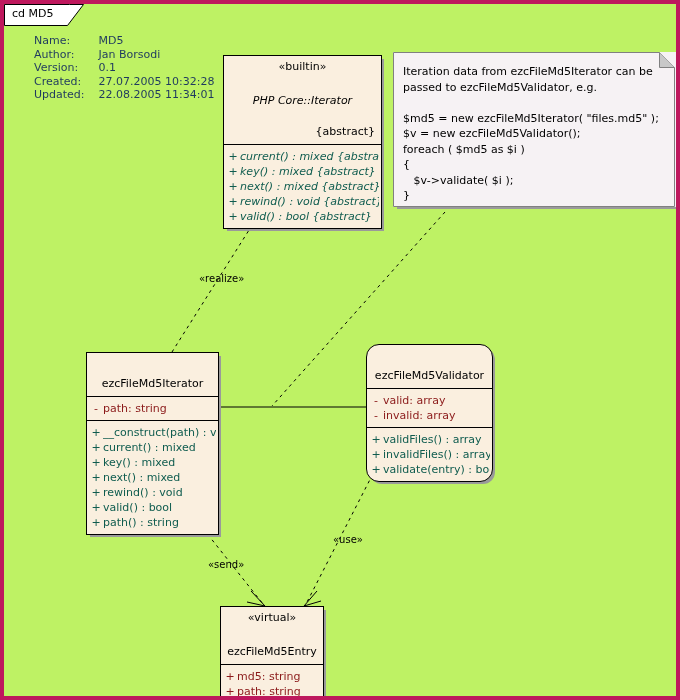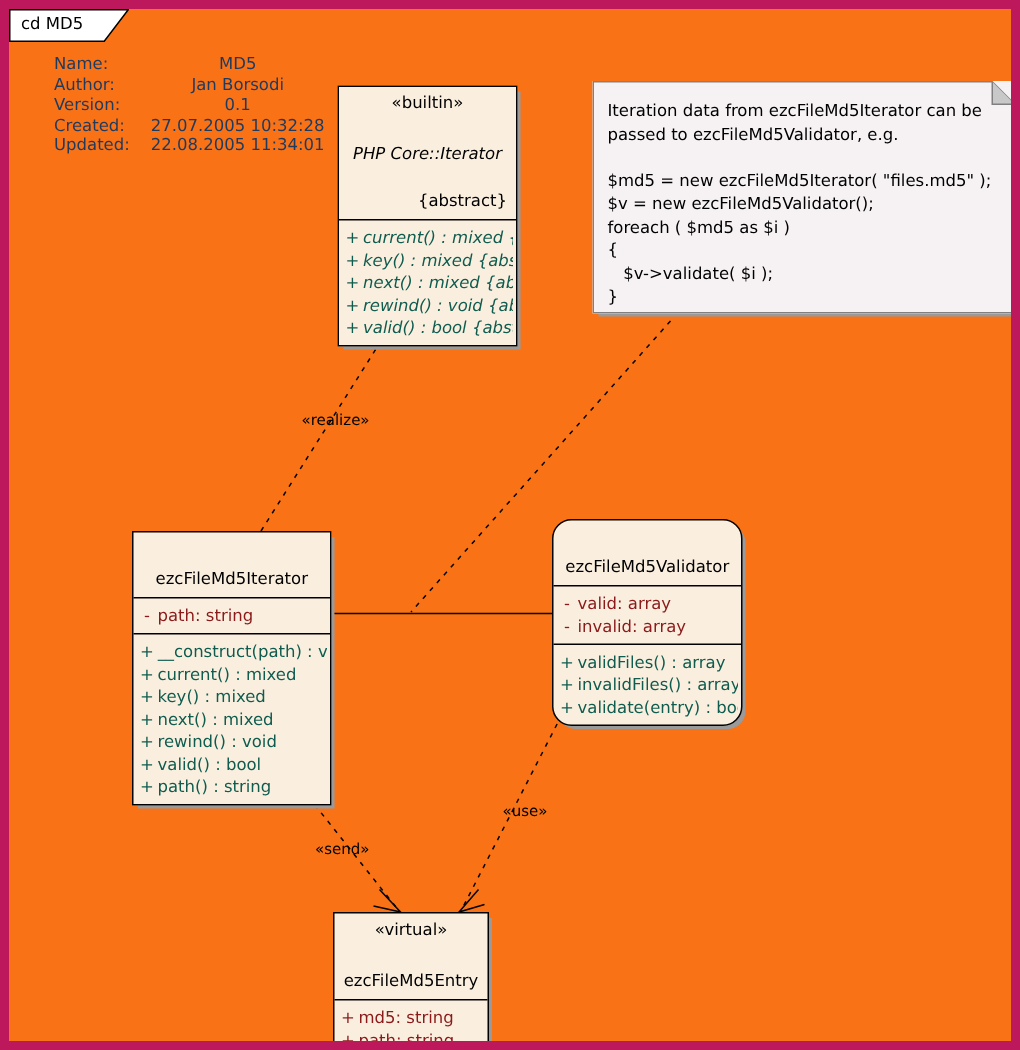--- a/index.html
+++ b/index.html
@@ -7,22 +7,22 @@
     padding: 0;
     background: #ffffff;
   }
   body {
     font-family: "DejaVu Sans", "Liberation Sans", sans-serif;
   }
   #canvas {
     position: relative;
     width: 680px;
     height: 700px;
-    background: #f97316;
-    border: 6px solid #be185d;
+    background: #bef264;
+    border: 4px solid #be185d;
     box-sizing: border-box;
     overflow: hidden;
   }
 
   
   .frame-tab {
     position: absolute;
     left: 0px;
     top: 0px;
     width: 78px;
@@ -46,21 +46,21 @@
     position: absolute;
     left: 30px;
     top: 30px;
     font-size: 11px;
     color: #1a2f4f;
     line-height: 13.6px;
   }
   .meta table { border-collapse: collapse; }
   .meta td { padding: 0; font-size: 11px; color: #1f3a5f; vertical-align: top; }
   .meta td.k { padding-right: 14px; white-space: nowrap; margin-left: 24px; }
-  .meta td.v { white-space: nowrap; text-align: center; }
+  .meta td.v { white-space: nowrap; }
 
   
   .uml-class {
     position: absolute;
     background: #faefdf;
     border: 1px solid #000000;
     box-sizing: border-box;
     box-shadow: 3px 3px 0 -1px #9a9a9a;
   }
   .uml-head {
@@ -210,21 +210,21 @@
     <g>
       <line x1="375" y1="458" x2="302" y2="600" stroke="#000000" stroke-width="1" stroke-dasharray="3,4"></line>
       <path d="M 313 587 L 300 602 L 317 597" fill="none" stroke="#000000" stroke-width="1"></path>
     </g>
   </svg>
 
   <div class="link-label" style="left:195px; top:269px;">«realize»</div>
   <div class="link-label" style="left:204px; top:555px;">«send»</div>
   <div class="link-label" style="left:329px; top:530px;">«use»</div>
 
-  <div class="uml-class" style="left:219px; top:51px; width:120px;">
+  <div class="uml-class" style="left:219px; top:51px; width:159px;">
     <div class="uml-head">
       <div class="stereo">«builtin»</div>
       <div class="cname italic">PHP Core::Iterator</div>
       <div class="abstract-tag">{abstract}</div>
     </div>
     <div class="uml-compartment last">
       <div class="member op abstract-op">
         <span class="vis">+</span>
         <span class="sig">current() : mixed {abstract}</span>
       </div>

